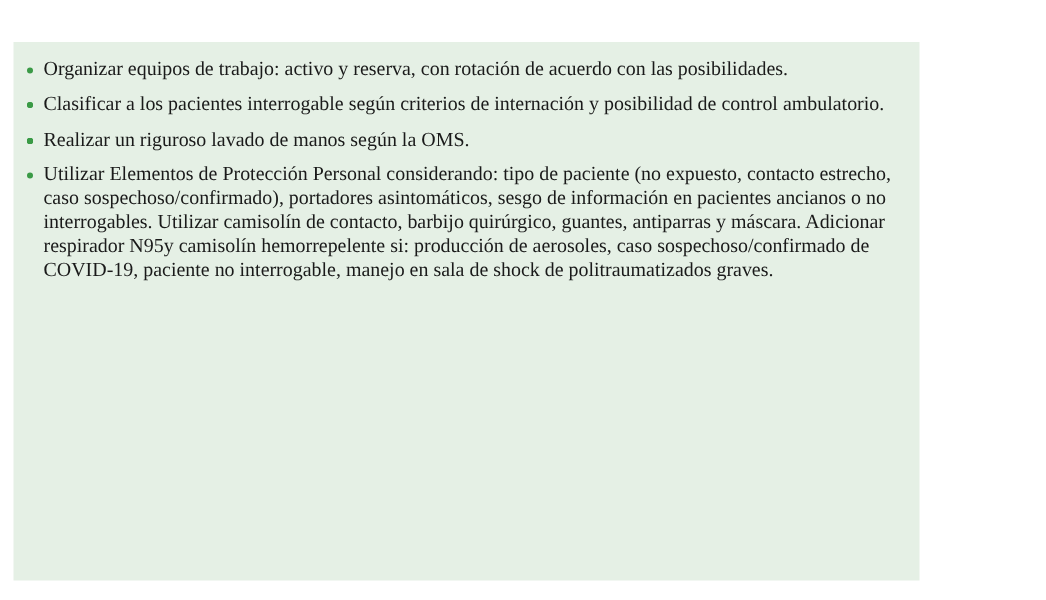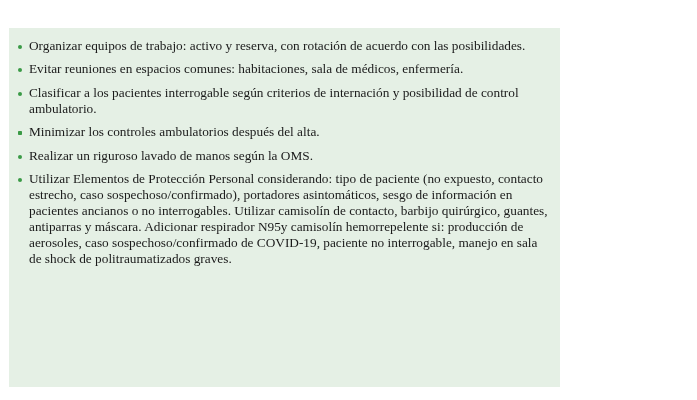--- a/index.html
+++ b/index.html
@@ -29,21 +29,21 @@
     }
     .title .refs {
       font-size: 9px;
       vertical-align: 6px;
       color: #1a1a7a;
     }
     .box {
       position: absolute;
       left: 9px;
       top: 28px;
-      width: 551px;
+      width: 604px;
       height: 359px;
       background: #e5f0e5;
     }
     ul.items {
       list-style: none;
       margin: 0;
       padding: 10px 12px 0 0;
     }
     ul.items li {
       position: relative;
@@ -66,22 +66,21 @@
 <body>
 
 <div class="title">
   <span class="label">Tabla 6.</span>
   <span>Servicio de Urgencia</span><sup class="refs">13-15,17-19,22</sup>
 </div>
 
 <div class="box">
   <ul class="items">
     <li><span class="bullet"></span><span>Organizar equipos de trabajo: activo y reserva, con rotación de acuerdo con las posibilidades.</span></li>
-    <li><span class="bullet"></span><span>Evitar reuniones en espacios comunes: habitaciones, sala de médicos, enfermería.</span></li>
+    <li><span class="bullet"></span></li>
     <li><span class="bullet"></span><span>Clasificar a los pacientes interrogable según criterios de internación y posibilidad de control ambulatorio.</span></li>
     <li><span class="bullet"></span></li>
     <li><span class="bullet"></span></li>
     <li><span class="bullet"></span></li>
-    <li><span class="bullet"></span><span>Minimizar los controles ambulatorios después del alta.</span></li>
     <li><span class="bullet"></span><span>Realizar un riguroso lavado de manos según la OMS.</span></li>
     <li><span class="bullet"></span><span>Utilizar Elementos de Protección Personal considerando: tipo de paciente (no expuesto, contacto estrecho, caso sospechoso/confirmado), portadores asintomáticos, sesgo de información en pacientes ancianos o no interrogables. Utilizar camisolín de contacto, barbijo quirúrgico, guantes, antiparras y máscara. Adicionar respirador N95y camisolín hemorrepelente si: producción de aerosoles, caso sospechoso/confirmado de COVID-19, paciente no interrogable, manejo en sala de shock de politraumatizados graves.</span></li>
   </ul>
 </div>
 
 </body></html>

